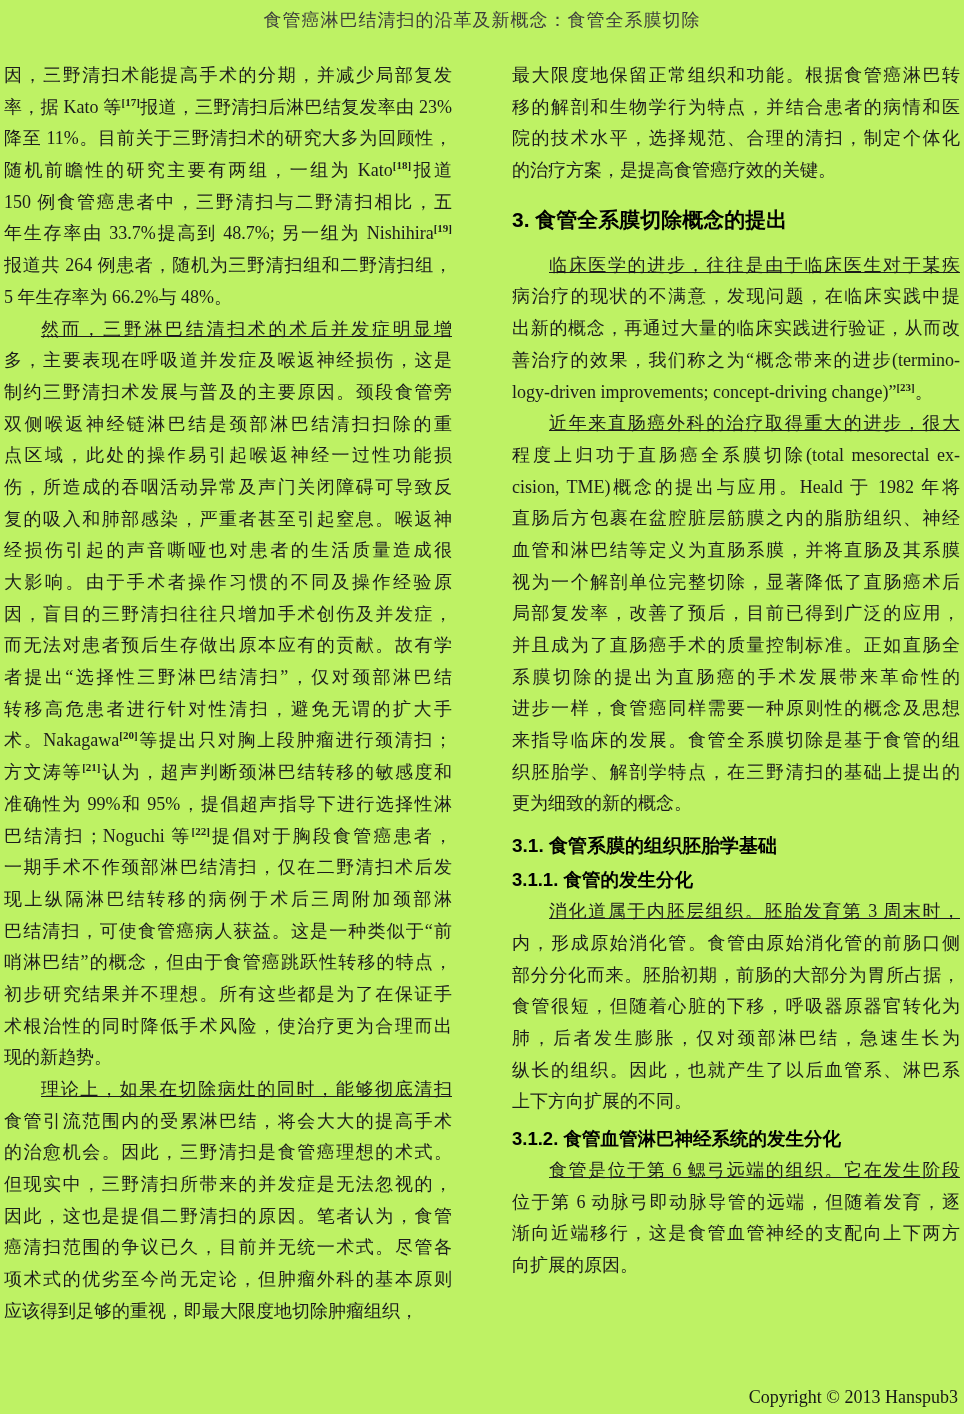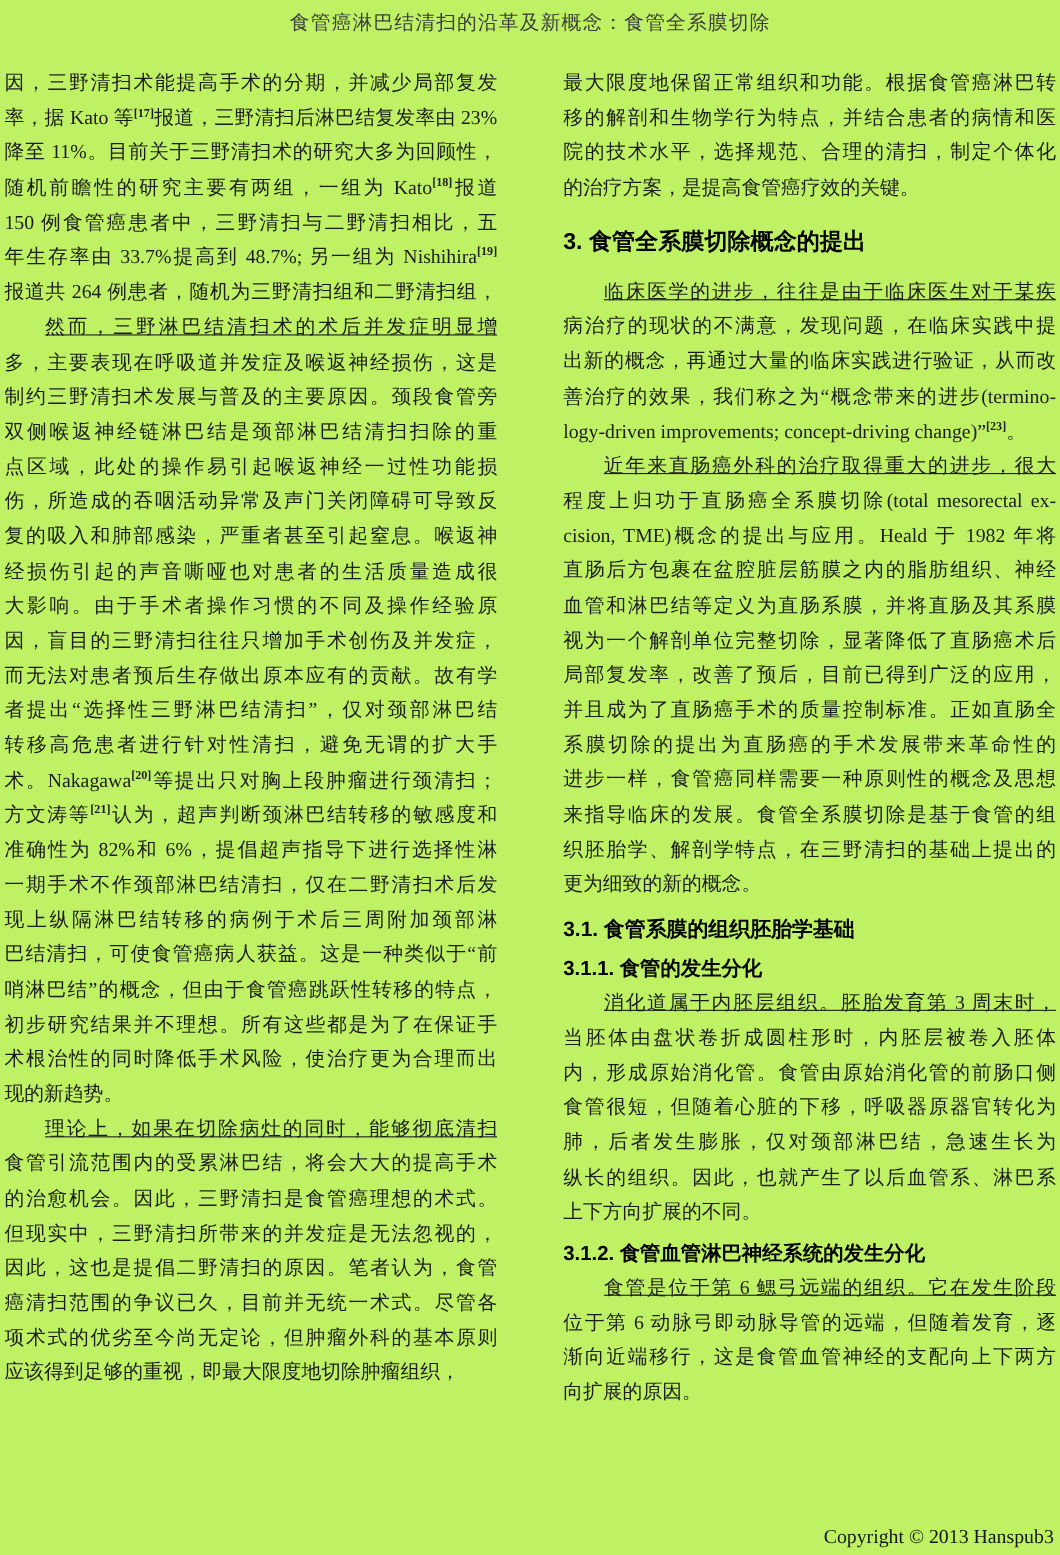--- a/index.html
+++ b/index.html
@@ -35,38 +35,40 @@
   <div class="columns">
     <div class="col" id="col-left">
         <div class="para">
           <div class="line">因，三野清扫术能提高手术的分期，并减少局部复发</div>
           <div class="line">率，据 Kato 等<sup>[17]</sup>报道，三野清扫后淋巴结复发率由 23%</div>
           <div class="line">降至 11%。目前关于三野清扫术的研究大多为回顾性，</div>
           <div class="line">随机前瞻性的研究主要有两组，一组为 Kato<sup>[18]</sup>报道</div>
           <div class="line">150 例食管癌患者中，三野清扫与二野清扫相比，五</div>
           <div class="line">年生存率由 33.7%提高到 48.7%; 另一组为 Nishihira<sup>[19]</sup></div>
           <div class="line">报道共 264 例患者，随机为三野清扫组和二野清扫组，</div>
+          <div class="line last">5 年生存率为 66.2%与 48%。</div>
         </div>
         <div class="para">
           <div class="line first">然而，三野淋巴结清扫术的术后并发症明显增</div>
           <div class="line">多，主要表现在呼吸道并发症及喉返神经损伤，这是</div>
           <div class="line">制约三野清扫术发展与普及的主要原因。颈段食管旁</div>
           <div class="line">双侧喉返神经链淋巴结是颈部淋巴结清扫扫除的重</div>
           <div class="line">点区域，此处的操作易引起喉返神经一过性功能损</div>
           <div class="line">伤，所造成的吞咽活动异常及声门关闭障碍可导致反</div>
           <div class="line">复的吸入和肺部感染，严重者甚至引起窒息。喉返神</div>
           <div class="line">经损伤引起的声音嘶哑也对患者的生活质量造成很</div>
           <div class="line">大影响。由于手术者操作习惯的不同及操作经验原</div>
           <div class="line">因，盲目的三野清扫往往只增加手术创伤及并发症，</div>
           <div class="line">而无法对患者预后生存做出原本应有的贡献。故有学</div>
           <div class="line">者提出“选择性三野淋巴结清扫”，仅对颈部淋巴结</div>
           <div class="line">转移高危患者进行针对性清扫，避免无谓的扩大手</div>
           <div class="line">术。Nakagawa<sup>[20]</sup>等提出只对胸上段肿瘤进行颈清扫；</div>
           <div class="line">方文涛等<sup>[21]</sup>认为，超声判断颈淋巴结转移的敏感度和</div>
-          <div class="line">准确性为 82%和 6%，提倡超声指导下进行选择性淋</div>
+          <div class="line">准确性为 99%和 95%，提倡超声指导下进行选择性淋</div>
+          <div class="line">巴结清扫；Noguchi 等<sup>[22]</sup>提倡对于胸段食管癌患者，</div>
           <div class="line">一期手术不作颈部淋巴结清扫，仅在二野清扫术后发</div>
           <div class="line">现上纵隔淋巴结转移的病例于术后三周附加颈部淋</div>
           <div class="line">巴结清扫，可使食管癌病人获益。这是一种类似于“前</div>
           <div class="line">哨淋巴结”的概念，但由于食管癌跳跃性转移的特点，</div>
           <div class="line">初步研究结果并不理想。所有这些都是为了在保证手</div>
           <div class="line">术根治性的同时降低手术风险，使治疗更为合理而出</div>
           <div class="line last">现的新趋势。</div>
         </div>
         <div class="para">
           <div class="line first">理论上，如果在切除病灶的同时，能够彻底清扫</div>
@@ -106,22 +108,22 @@
           <div class="line">系膜切除的提出为直肠癌的手术发展带来革命性的</div>
           <div class="line">进步一样，食管癌同样需要一种原则性的概念及思想</div>
           <div class="line">来指导临床的发展。食管全系膜切除是基于食管的组</div>
           <div class="line">织胚胎学、解剖学特点，在三野清扫的基础上提出的</div>
           <div class="line last">更为细致的新的概念。</div>
         </div>
         <div class="h3">3.1. 食管系膜的组织胚胎学基础</div>
         <div class="h4">3.1.1. 食管的发生分化</div>
         <div class="para">
           <div class="line first">消化道属于内胚层组织。胚胎发育第 3 周末时，</div>
-          <div class="line">当胚体由盘状卷折成圆柱形时，内胚层被卷入胚体</div>
           <div class="line">内，形成原始消化管。食管由原始消化管的前肠口侧</div>
+          <div class="line">部分分化而来。胚胎初期，前肠的大部分为胃所占据，</div>
           <div class="line">食管很短，但随着心脏的下移，呼吸器原器官转化为</div>
           <div class="line">肺，后者发生膨胀，仅对颈部淋巴结，急速生长为</div>
           <div class="line">纵长的组织。因此，也就产生了以后血管系、淋巴系</div>
           <div class="line last">上下方向扩展的不同。</div>
         </div>
         <div class="h4">3.1.2. 食管血管淋巴神经系统的发生分化</div>
         <div class="para">
           <div class="line first">食管是位于第 6 鳃弓远端的组织。它在发生阶段</div>
           <div class="line">位于第 6 动脉弓即动脉导管的远端，但随着发育，逐</div>
           <div class="line">渐向近端移行，这是食管血管神经的支配向上下两方</div>

